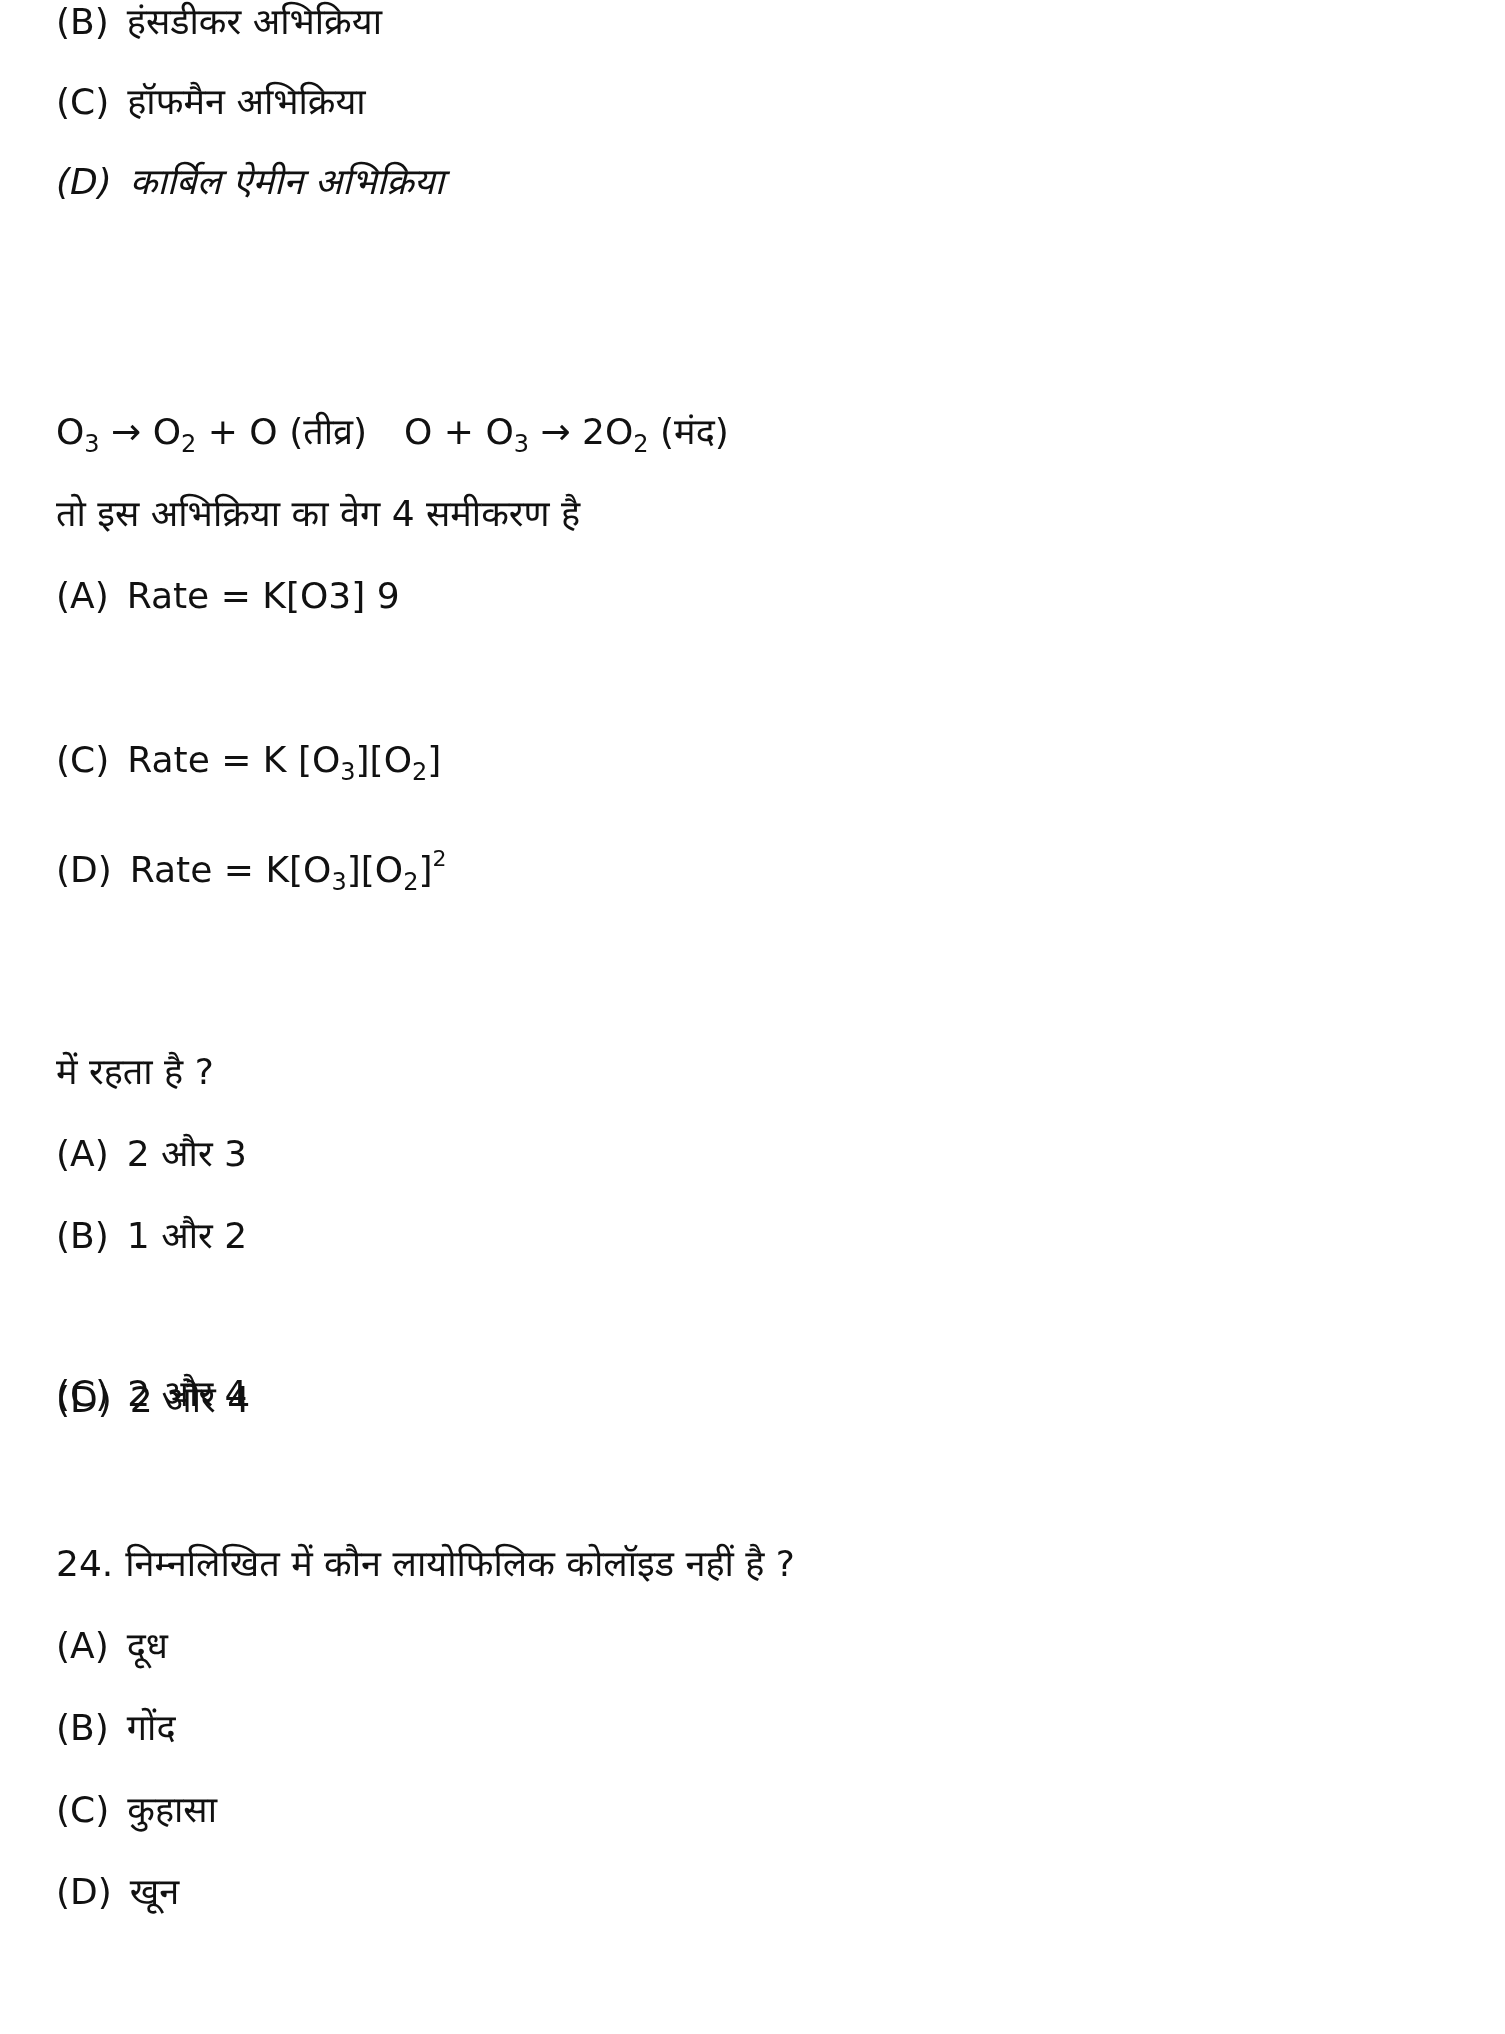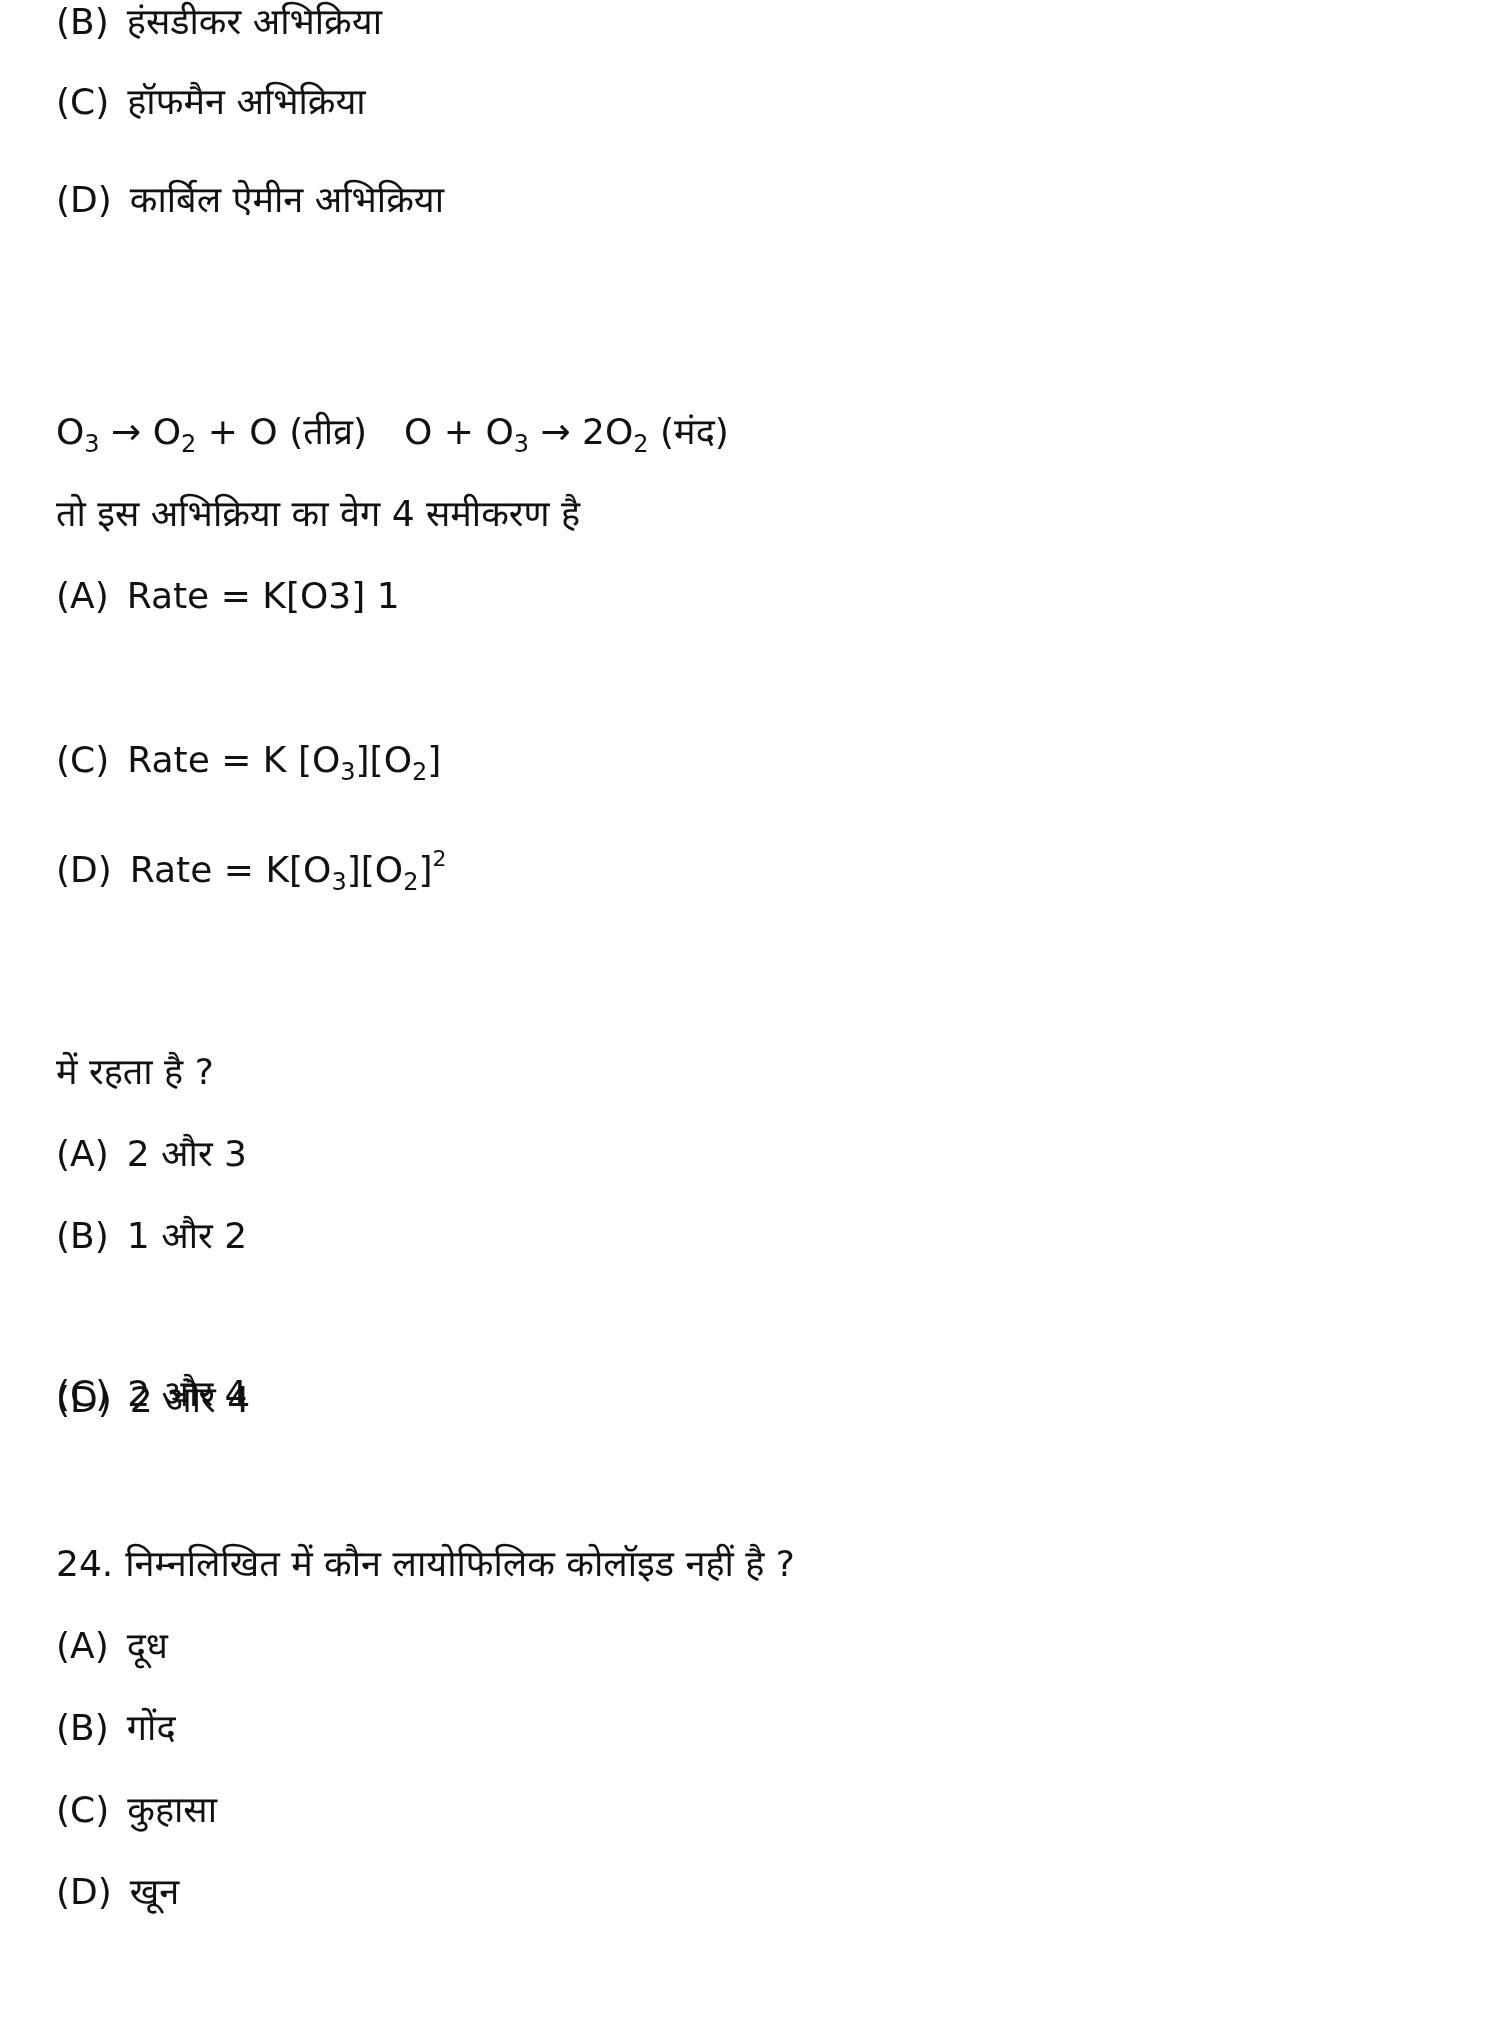--- a/index.html
+++ b/index.html
@@ -50,38 +50,38 @@
 <body>
 
 <div class="page">
 
   <div class="line" style="top:0px;">
     <span class="opt-label">(B)</span><span>हंसडीकर अभिक्रिया</span>
   </div>
   <div class="line" style="top:80px;">
     <span class="opt-label">(C)</span><span>हॉफमैन अभिक्रिया</span>
   </div>
-  <div class="line" style="top:178px;">
+  <div class="line" style="top:160px;font-style:italic;">
     <span class="opt-label">(D)</span><span>कार्बिल ऐमीन अभिक्रिया</span>
   </div>
 
   <div class="line" style="top:410px;text-align:center;">
     <span>O</span><span class="sub">3</span>
     <span>→ O</span><span class="sub">2</span>
     <span>+ O (तीव्र)</span>
     <span class="gap"></span>
     <span>O + O</span><span class="sub">3</span>
     <span>→ 2O</span><span class="sub">2</span>
     <span>(मंद)</span>
   </div>
   <div class="line" style="top:492px;">
     <span>तो इस अभिक्रिया का वेग 4 समीकरण है</span>
   </div>
   <div class="line" style="top:574px;">
-    <span class="opt-label">(A)</span><span>Rate = K[O3] 1</span>
+    <span class="opt-label">(A)</span><span>Rate = K[O3] 9</span>
   </div>
   <div class="line" style="top:738px;text-align:center;">
     <span class="opt-label">(C)</span><span>Rate = K [O</span><span class="sub">3</span><span>][O</span><span class="sub">2</span><span>]</span>
   </div>
   <div class="line" style="top:837px;">
     <span class="opt-label">(D)</span><span>Rate = K[O</span><span class="sub">3</span><span>][O</span><span class="sub">2</span><span>]</span><span class="sup">2</span>
   </div>
 
   <div class="line" style="top:1050px;">
     <span>में रहता है ?</span>

